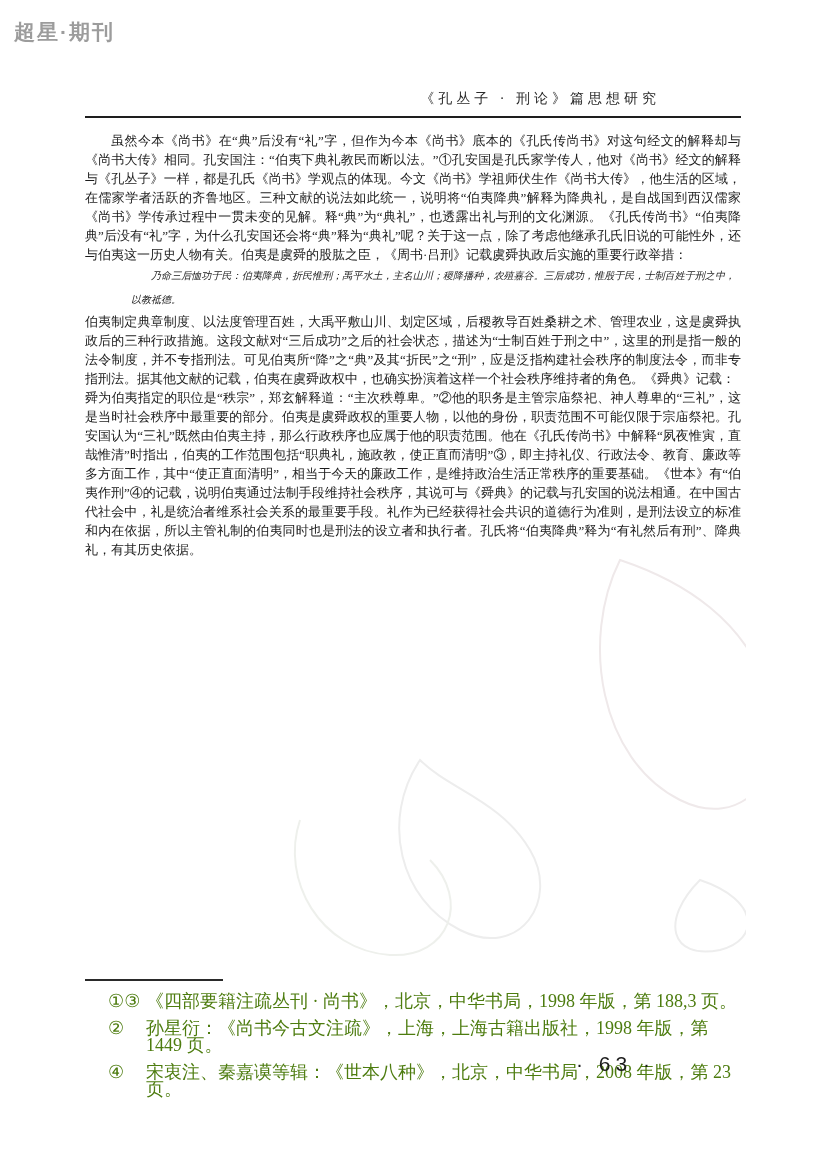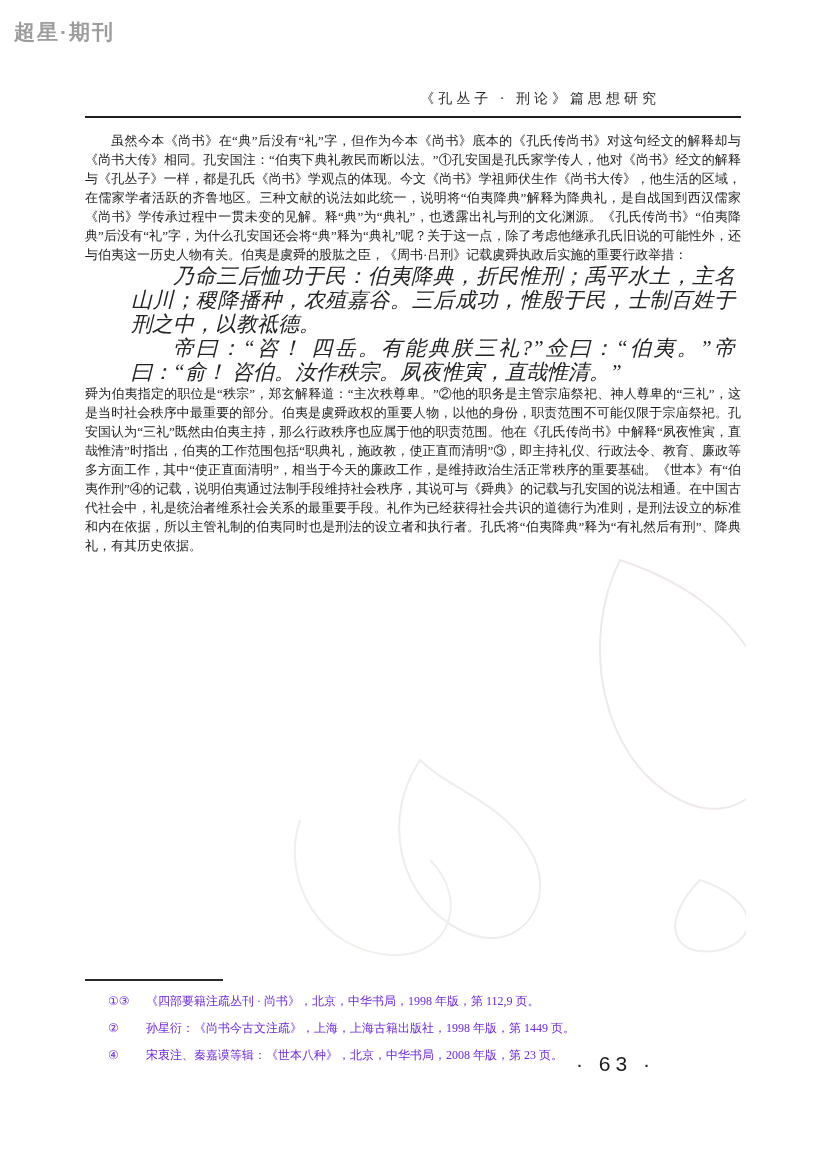--- a/index.html
+++ b/index.html
@@ -46,43 +46,43 @@
     text-align: justify;
     text-justify: inter-ideograph;
   }
   .content p { margin: 0; }
   .content p.body {
     font-size: 13px;
     line-height: 19px;
   }
   .content p.indent { text-indent: 2em; }
   .content p.quote {
-    font-size: 21px;
+    font-size: 10px;
     line-height: 24px;
     margin-left: 46px;
     margin-right: 6px;
     text-indent: 2em;
     font-style: italic;
     color: #222222;
   }
   .footnote-separator {
     position: absolute;
     left: 85px;
     top: 979px;
     width: 138px;
     height: 0;
     border-top: 2px solid #2a2a2a;
   }
   .footnotes {
     position: absolute;
     left: 85px;
     top: 993px;
     width: 656px;
-    font-size: 12px;
-    color: #6d28d9;
+    font-size: 18px;
+    color: #4d7c0f;
   }
   .footnote {
     display: flex;
     line-height: 17px;
     margin-bottom: 10px;
     padding-left: 23px;
   }
   .fn-marker { flex: 0 0 38px; }
   .fn-text { flex: 1; }
   .page-number {
@@ -120,30 +120,30 @@
 
   <div class="brand">超星·期刊</div>
 
   <div class="running-head">《孔丛子 · 刑论》篇思想研究</div>
 
   <div class="head-rule"></div>
 
   <div class="content">
       <p class="body indent">虽然今本《尚书》在“典”后没有“礼”字，但作为今本《尚书》底本的《孔氏传尚书》对这句经文的解释却与《尚书大传》相同。孔安国注：“伯夷下典礼教民而断以法。”①孔安国是孔氏家学传人，他对《尚书》经文的解释与《孔丛子》一样，都是孔氏《尚书》学观点的体现。今文《尚书》学祖师伏生作《尚书大传》，他生活的区域，在儒家学者活跃的齐鲁地区。三种文献的说法如此统一，说明将“伯夷降典”解释为降典礼，是自战国到西汉儒家《尚书》学传承过程中一贯未变的见解。释“典”为“典礼”，也透露出礼与刑的文化渊源。《孔氏传尚书》“伯夷降典”后没有“礼”字，为什么孔安国还会将“典”释为“典礼”呢？关于这一点，除了考虑他继承孔氏旧说的可能性外，还与伯夷这一历史人物有关。伯夷是虞舜的股肱之臣，《周书·吕刑》记载虞舜执政后实施的重要行政举措：</p>
       <p class="quote">乃命三后恤功于民：伯夷降典，折民惟刑；禹平水土，主名山川；稷降播种，农殖嘉谷。三后成功，惟殷于民，士制百姓于刑之中，以教祗德。</p>
-      <p class="quote">帝曰：“咨！ 四岳。有能典朕三礼?”佥曰：“伯夷。”帝曰：“俞！ 咨伯。汝作秩宗。夙夜惟寅，直哉惟清。”</p>
+      <p class="body">伯夷制定典章制度、以法度管理百姓，大禹平敷山川、划定区域，后稷教导百姓桑耕之术、管理农业，这是虞舜执政后的三种行政措施。这段文献对“三后成功”之后的社会状态，描述为“士制百姓于刑之中”，这里的刑是指一般的法令制度，并不专指刑法。可见伯夷所“降”之“典”及其“折民”之“刑”，应是泛指构建社会秩序的制度法令，而非专指刑法。据其他文献的记载，伯夷在虞舜政权中，也确实扮演着这样一个社会秩序维持者的角色。《舜典》记载：</p>
       <p class="body">舜为伯夷指定的职位是“秩宗”，郑玄解释道：“主次秩尊卑。”②他的职务是主管宗庙祭祀、神人尊卑的“三礼”，这是当时社会秩序中最重要的部分。伯夷是虞舜政权的重要人物，以他的身份，职责范围不可能仅限于宗庙祭祀。孔安国认为“三礼”既然由伯夷主持，那么行政秩序也应属于他的职责范围。他在《孔氏传尚书》中解释“夙夜惟寅，直哉惟清”时指出，伯夷的工作范围包括“职典礼，施政教，使正直而清明”③，即主持礼仪、行政法令、教育、廉政等多方面工作，其中“使正直面清明”，相当于今天的廉政工作，是维持政治生活正常秩序的重要基础。《世本》有“伯夷作刑”④的记载，说明伯夷通过法制手段维持社会秩序，其说可与《舜典》的记载与孔安国的说法相通。在中国古代社会中，礼是统治者维系社会关系的最重要手段。礼作为已经获得社会共识的道德行为准则，是刑法设立的标准和内在依据，所以主管礼制的伯夷同时也是刑法的设立者和执行者。孔氏将“伯夷降典”释为“有礼然后有刑”、降典礼，有其历史依据。</p>
     </div>
 
   <div class="footnote-separator"></div>
 
   <div class="footnotes">
       <div class="footnote">
         <span class="fn-marker">①③</span>
-        <span class="fn-text">《四部要籍注疏丛刊 · 尚书》，北京，中华书局，1998 年版，第 112,9 页。</span>
+        <span class="fn-text">《四部要籍注疏丛刊 · 尚书》，北京，中华书局，1998 年版，第 188,3 页。</span>
       </div>
       <div class="footnote">
         <span class="fn-marker">②</span>
         <span class="fn-text">孙星衍：《尚书今古文注疏》，上海，上海古籍出版社，1998 年版，第 1449 页。</span>
       </div>
       <div class="footnote">
         <span class="fn-marker">④</span>
         <span class="fn-text">宋衷注、秦嘉谟等辑：《世本八种》，北京，中华书局，2008 年版，第 23 页。</span>
       </div>
     </div>

